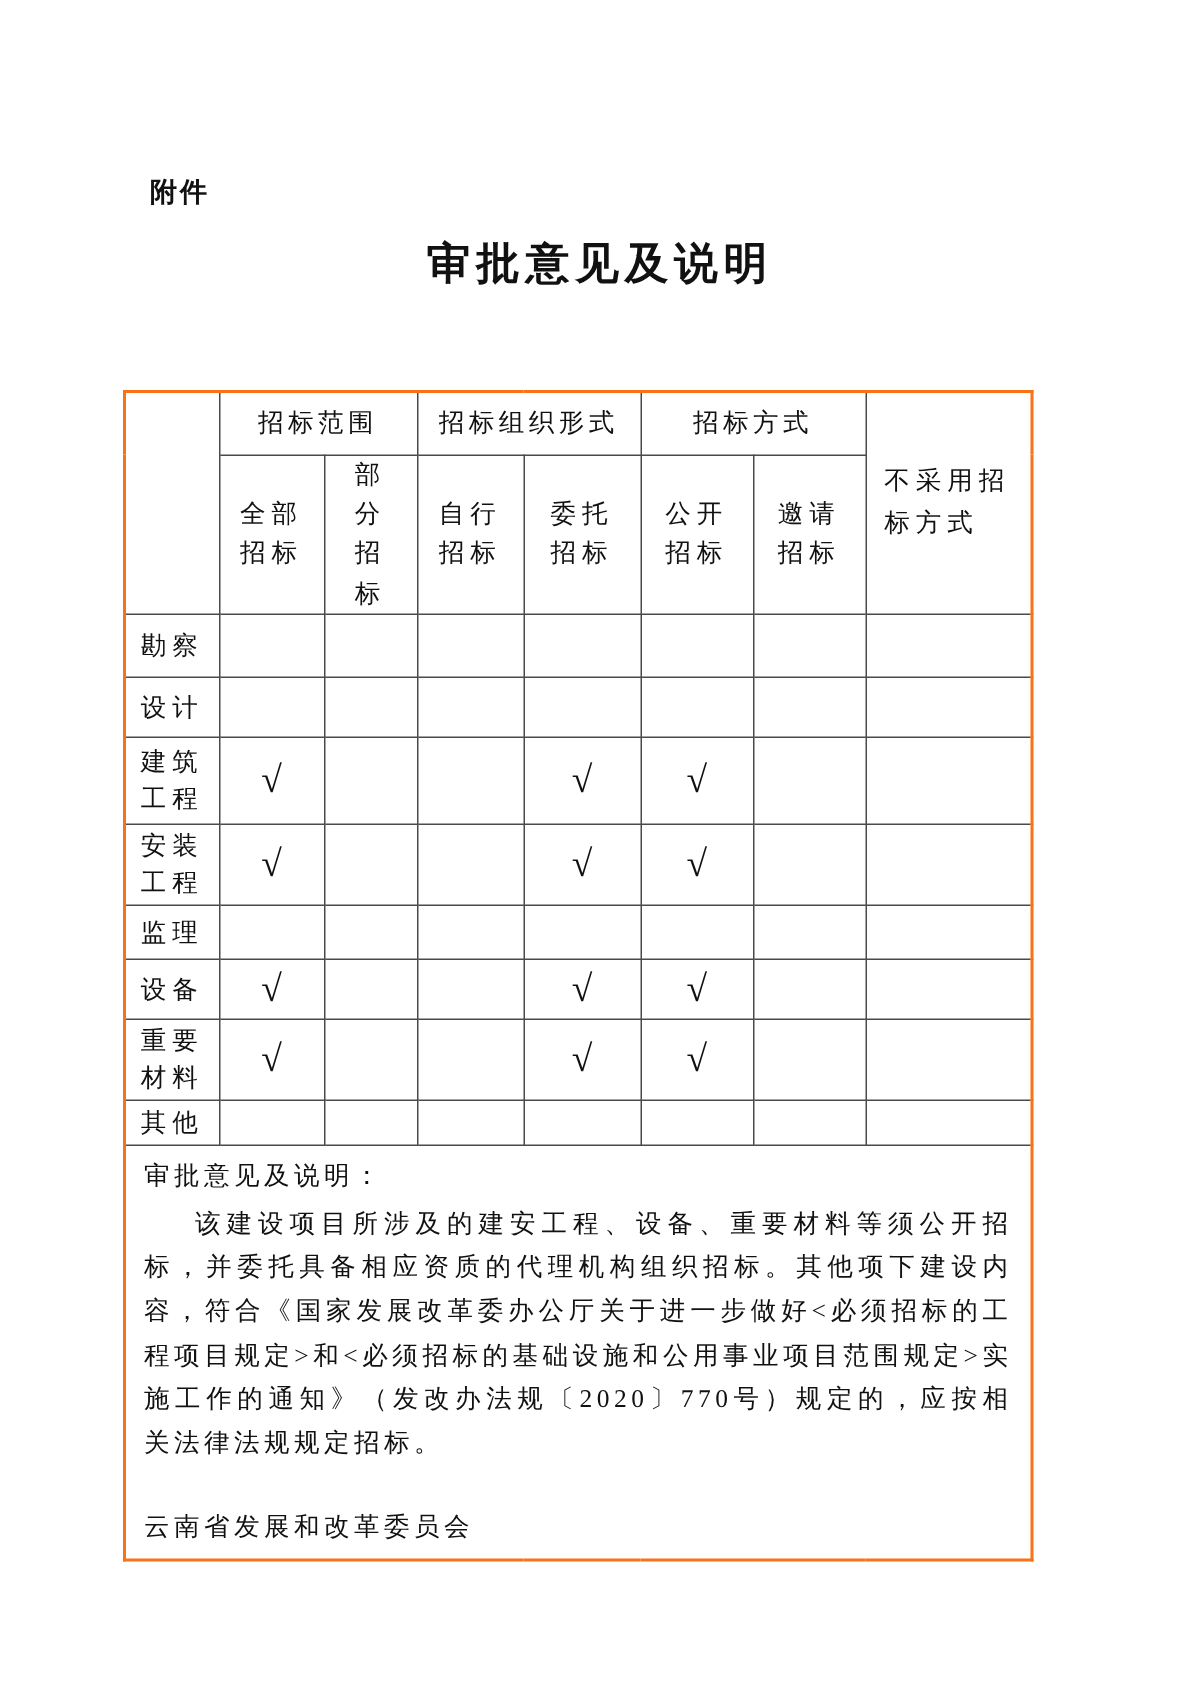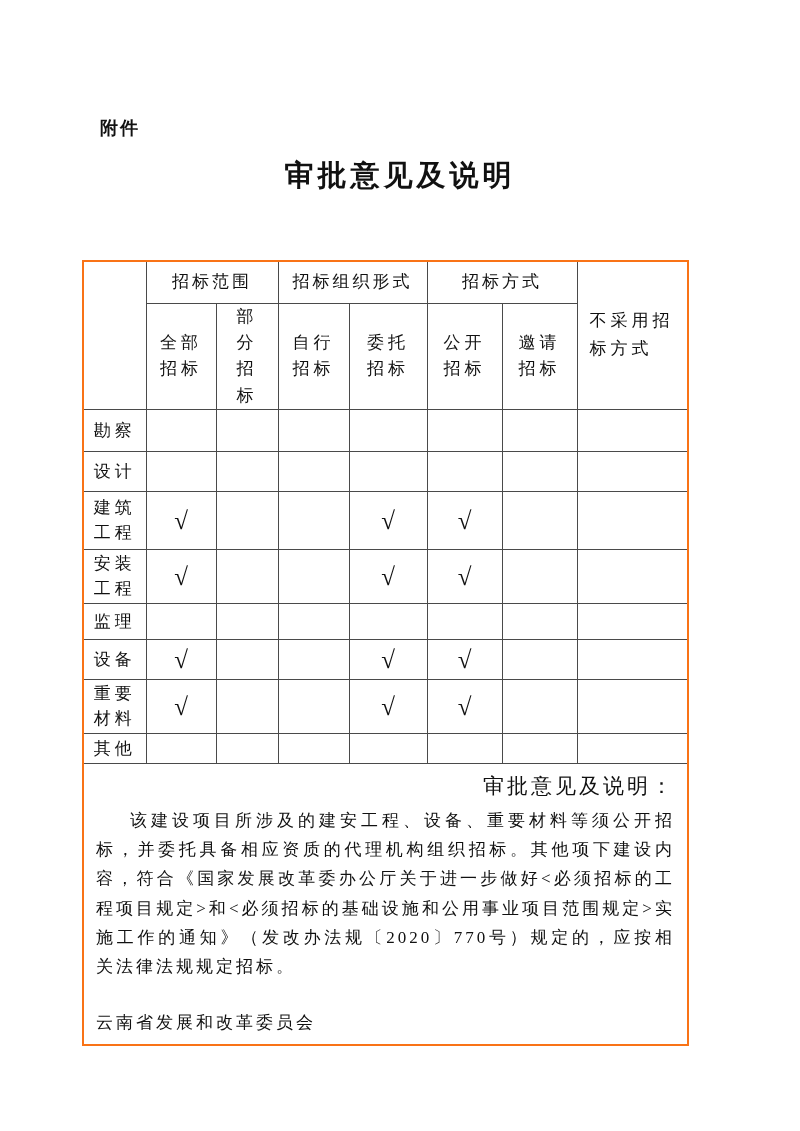--- a/index.html
+++ b/index.html
@@ -98,23 +98,22 @@
     text-align: center;
     font-size: 25px;
     line-height: 1;
   }
   td.approval-cell {
     height: 243px;
     vertical-align: top;
     padding: 8px 12px 10px 12px;
   }
   .ap-heading {
-    font-size: 21px;
-    letter-spacing: 3px;
-    text-align: right;
+    font-size: 17px;
+    letter-spacing: 3px;
   }
   .ap-body {
     margin: 6px 0 0 0;
     font-size: 17px;
     letter-spacing: 3px;
     line-height: 1.72;
     text-align: justify;
     text-indent: 2em;
   }
   .ap-sign {

